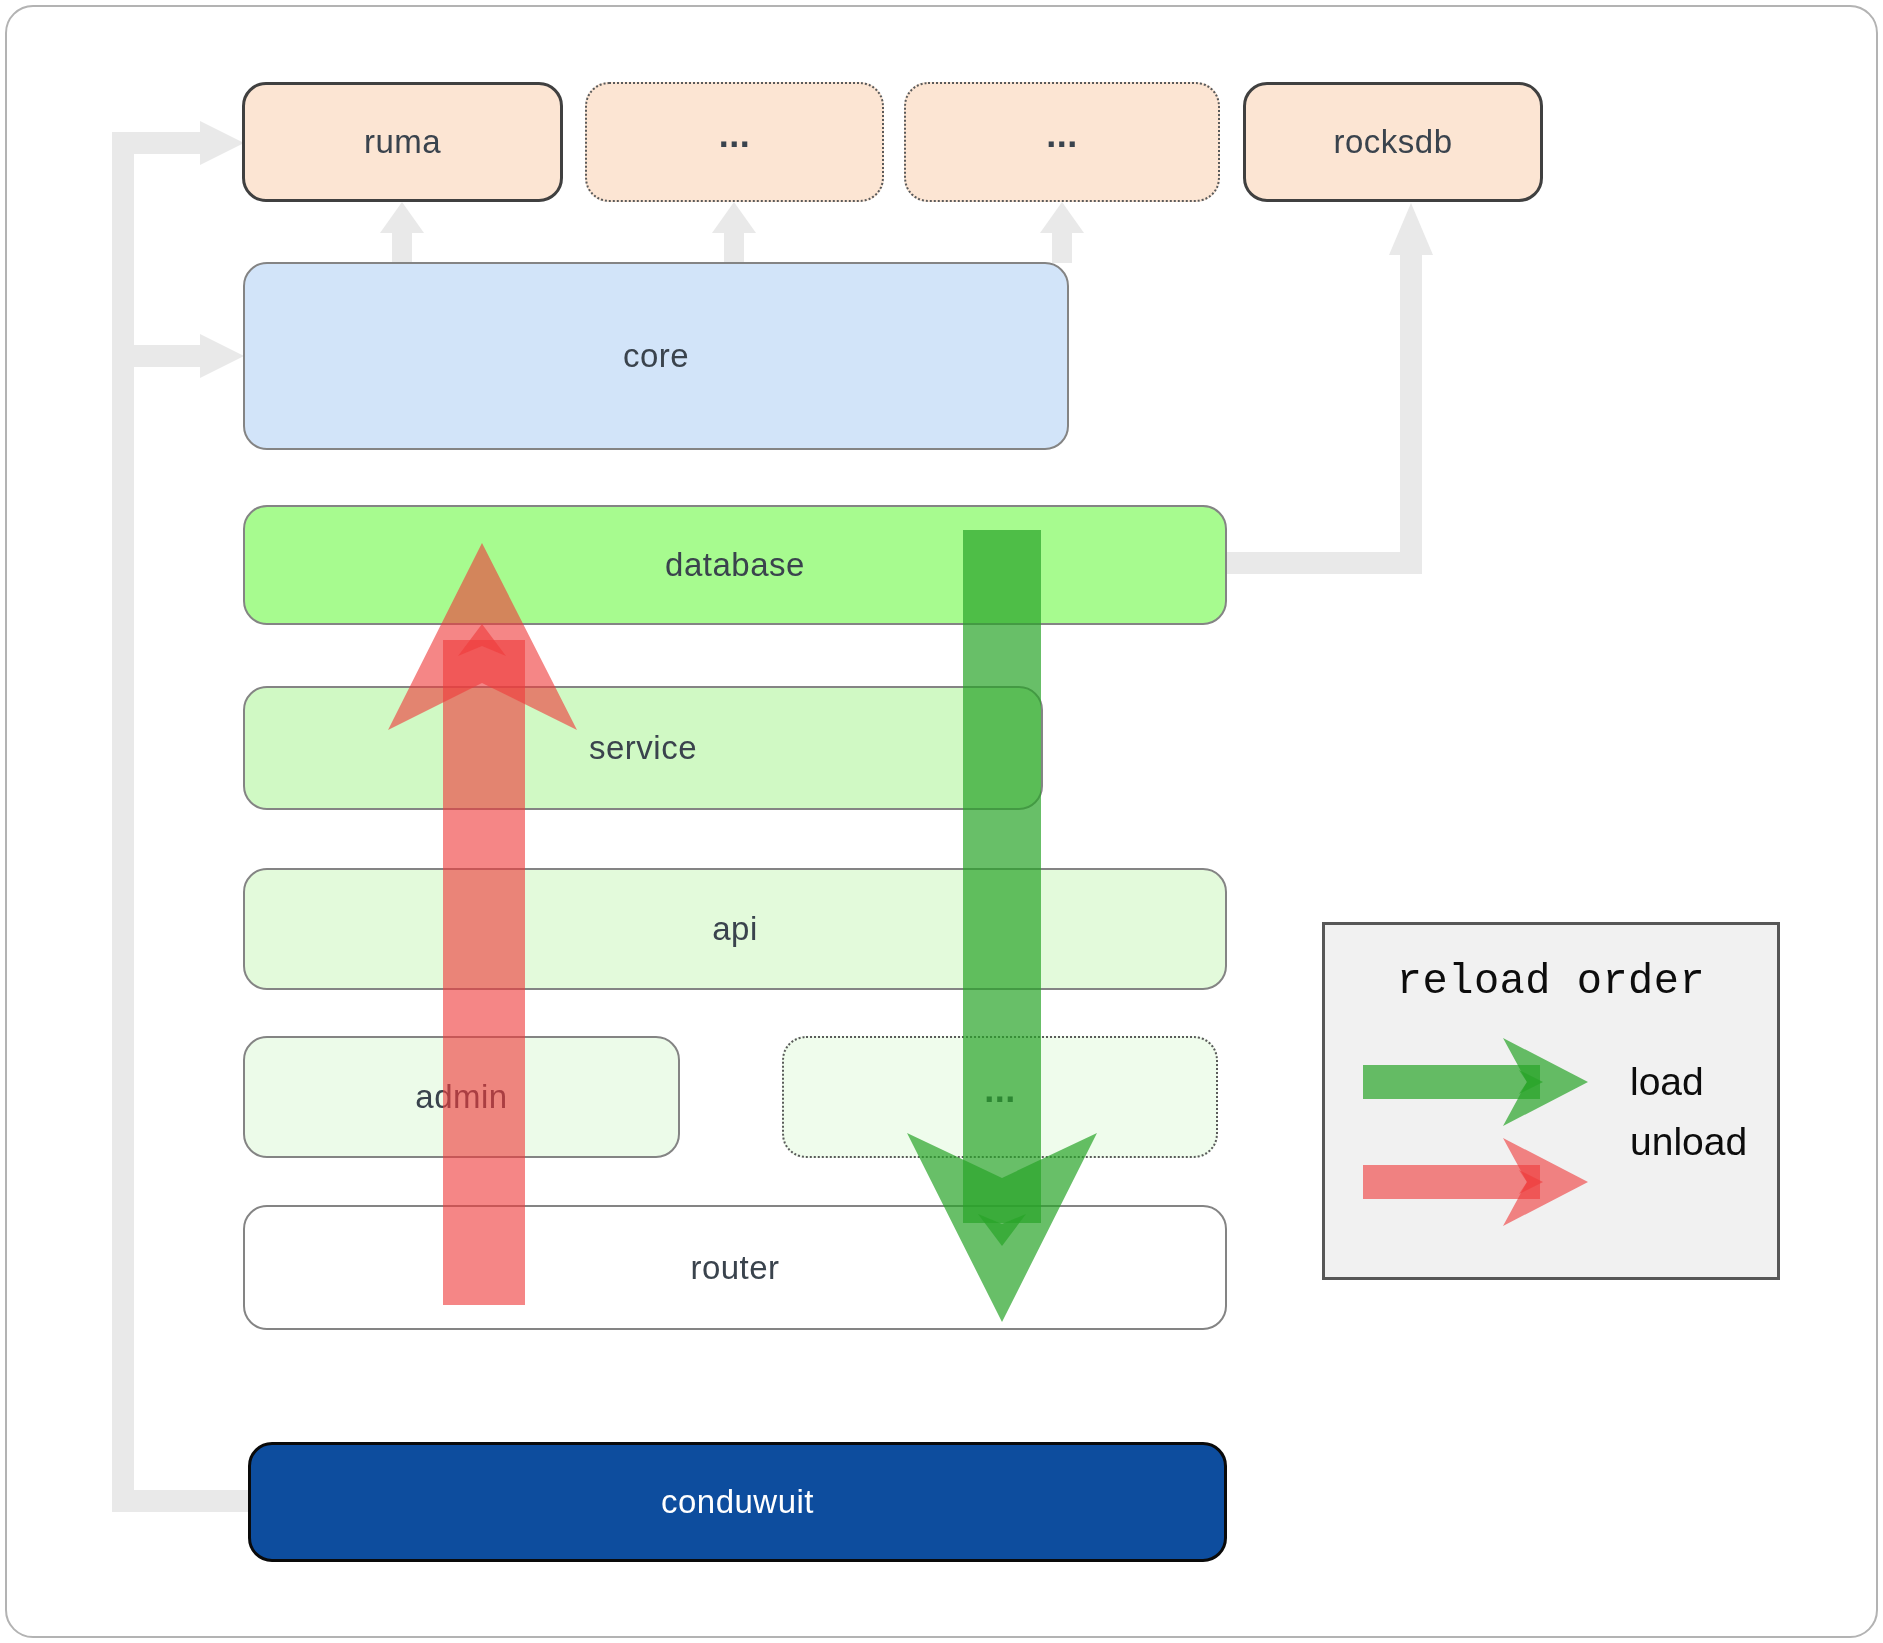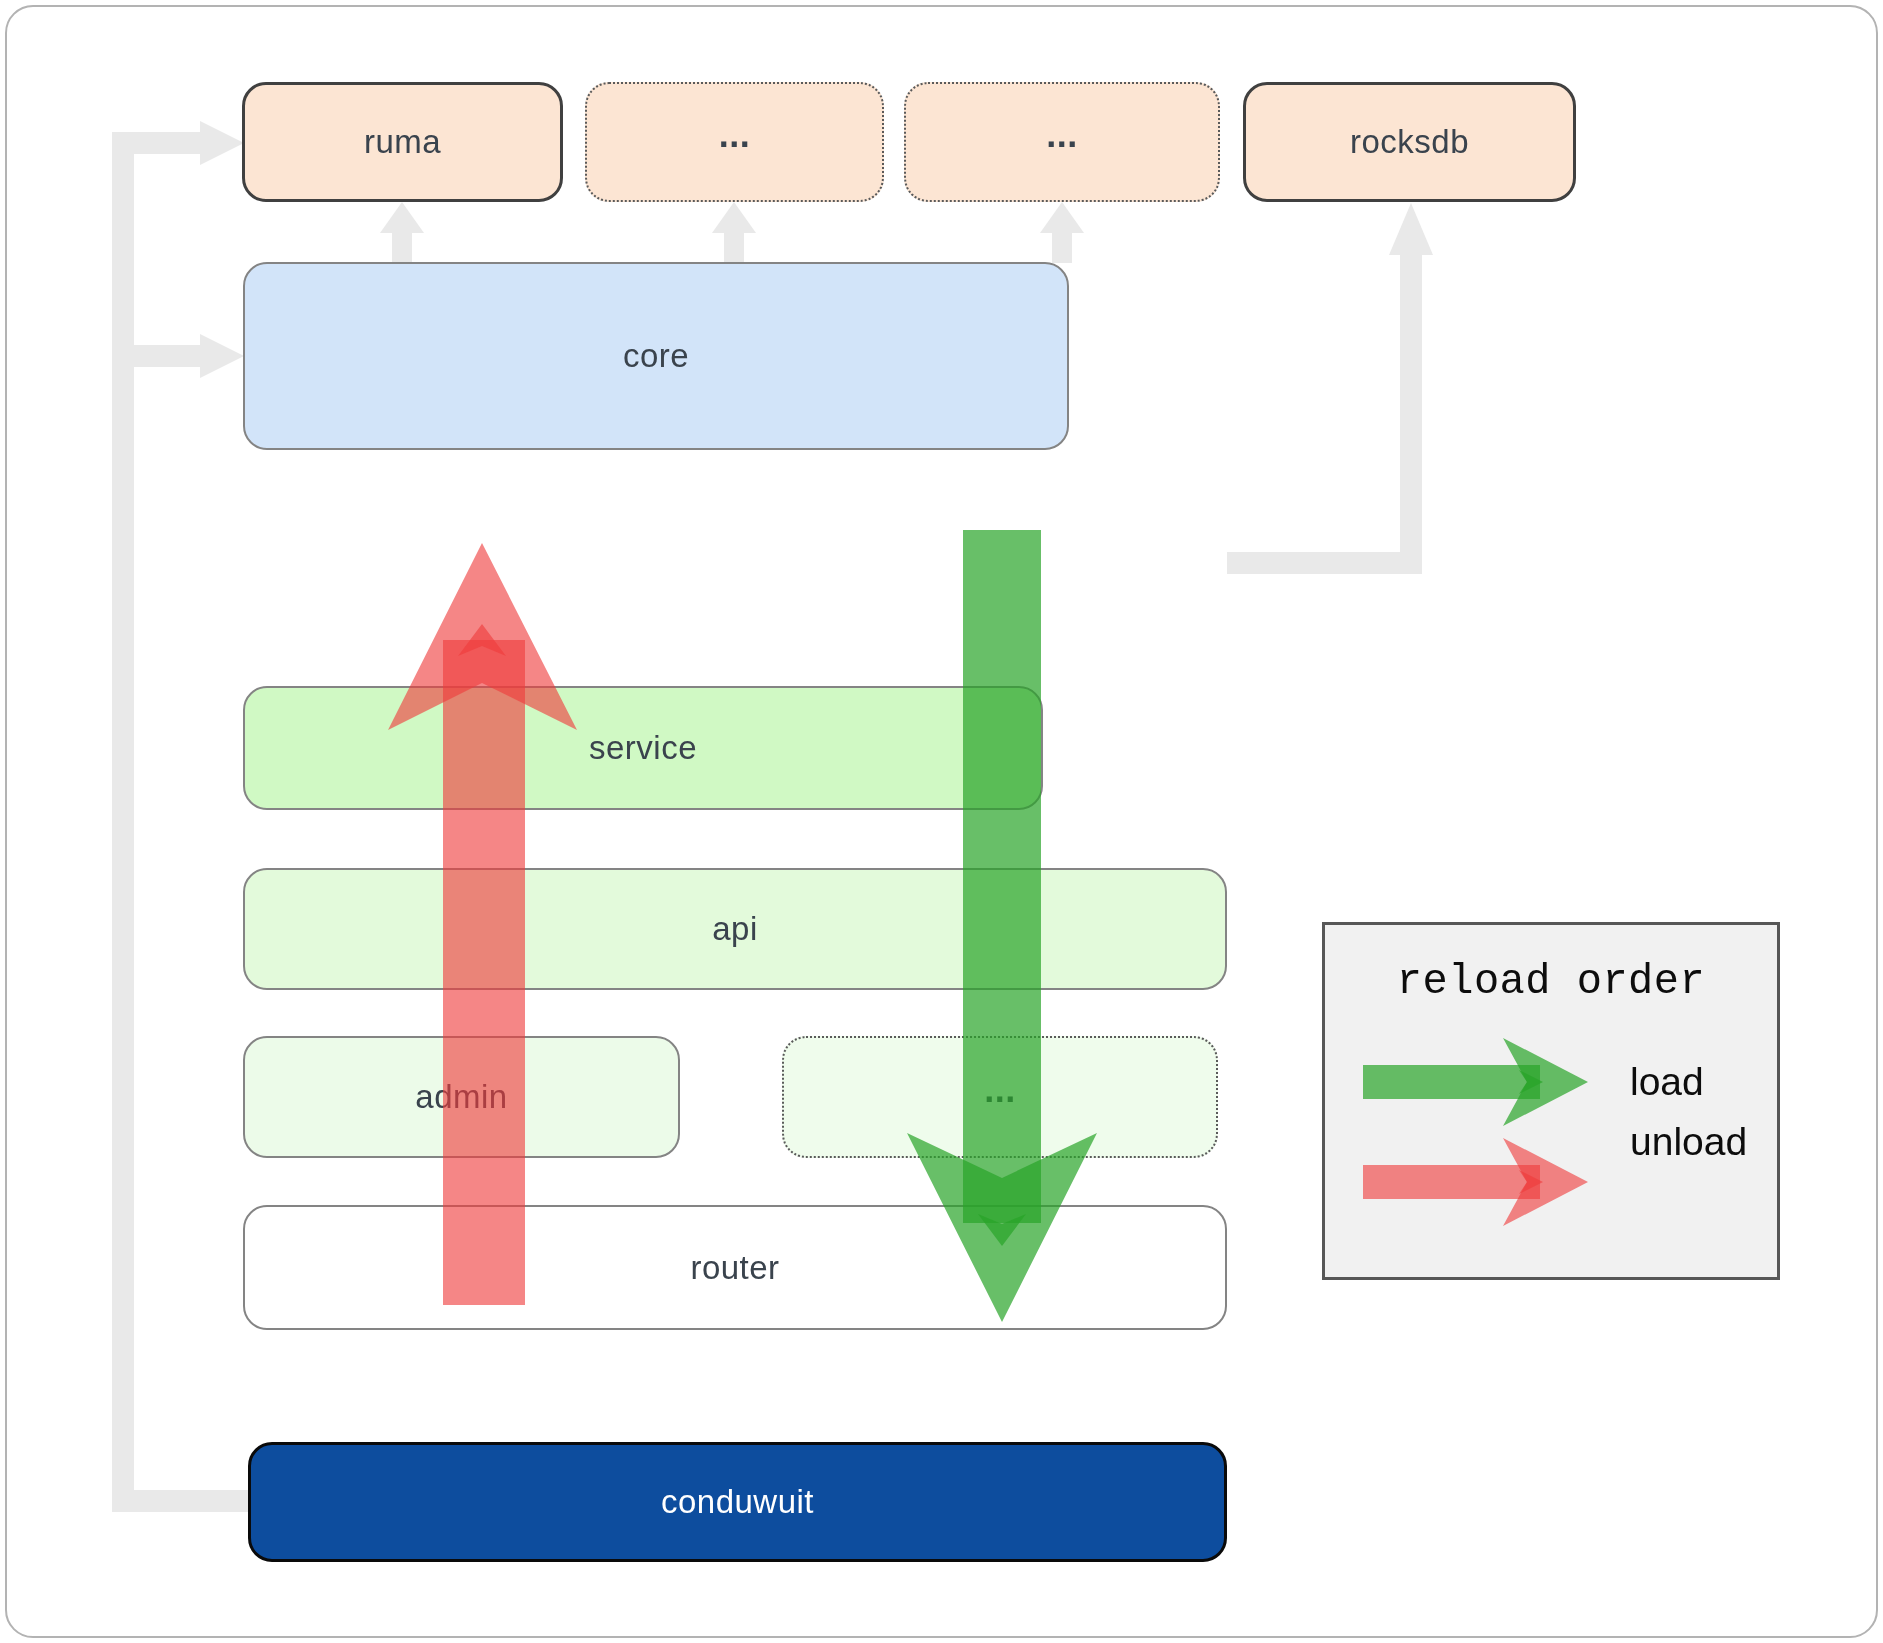--- a/index.html
+++ b/index.html
@@ -74,28 +74,31 @@
 
   <div class="node solid-dark" id="node-ruma" style="left: 242px; top: 82px; width: 321px; height: 120px; background: rgb(252, 229, 211);">
     <span class="lbl">ruma</span>
   </div>
   <div class="node dotted dots-label" id="node-top-dots-1" style="left: 585px; top: 82px; width: 299px; height: 120px; background: rgb(252, 229, 211);">
     <span class="lbl">...</span>
   </div>
   <div class="node dotted dots-label" id="node-top-dots-2" style="left: 904px; top: 82px; width: 316px; height: 120px; background: rgb(252, 229, 211);">
     <span class="lbl">...</span>
   </div>
-  <div class="node solid-dark" id="node-rocksdb" style="left: 1243px; top: 82px; width: 333px; height: 120px; background: rgb(252, 229, 211);">
+  <div class="node solid-dark" id="node-rocksdb" style="left: 1243px; top: 82px; width: 300px; height: 120px; background: rgb(252, 229, 211);">
     <span class="lbl">rocksdb</span>
   </div>
 
   <div class="node solid-gray" id="node-core" style="left: 243px; top: 262px; width: 826px; height: 188px; background: rgb(210, 228, 249);">
     <span class="lbl">core</span>
   </div>
 
+  <div class="node solid-gray" id="node-database" style="left: 243px; top: 505px; width: 984px; height: 120px; background: rgb(167, 251, 143);">
+    <span class="lbl">database</span>
+  </div>
 
   <div class="node solid-gray" id="node-service" style="left: 243px; top: 686px; width: 800px; height: 124px; background: rgb(208, 249, 196);">
     <span class="lbl">service</span>
   </div>
 
   <div class="node solid-gray" id="node-api" style="left: 243px; top: 868px; width: 984px; height: 122px; background: rgb(227, 250, 219);">
     <span class="lbl">api</span>
   </div>
 
   <div class="node solid-gray" id="node-admin" style="left: 243px; top: 1036px; width: 437px; height: 122px; background: rgb(236, 251, 233);">

